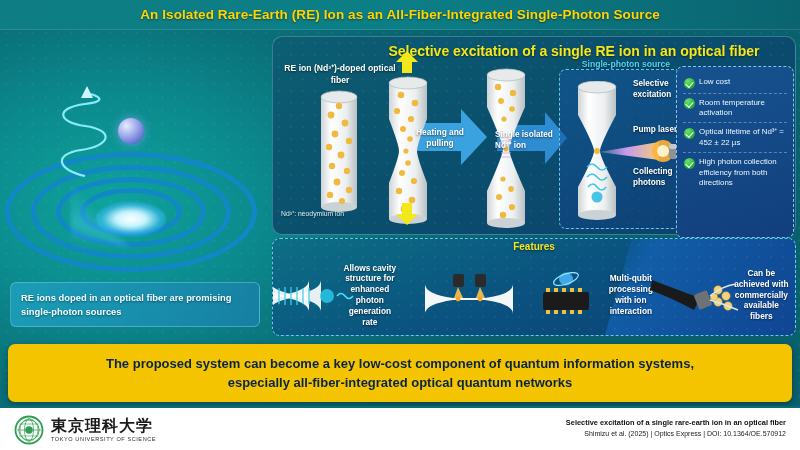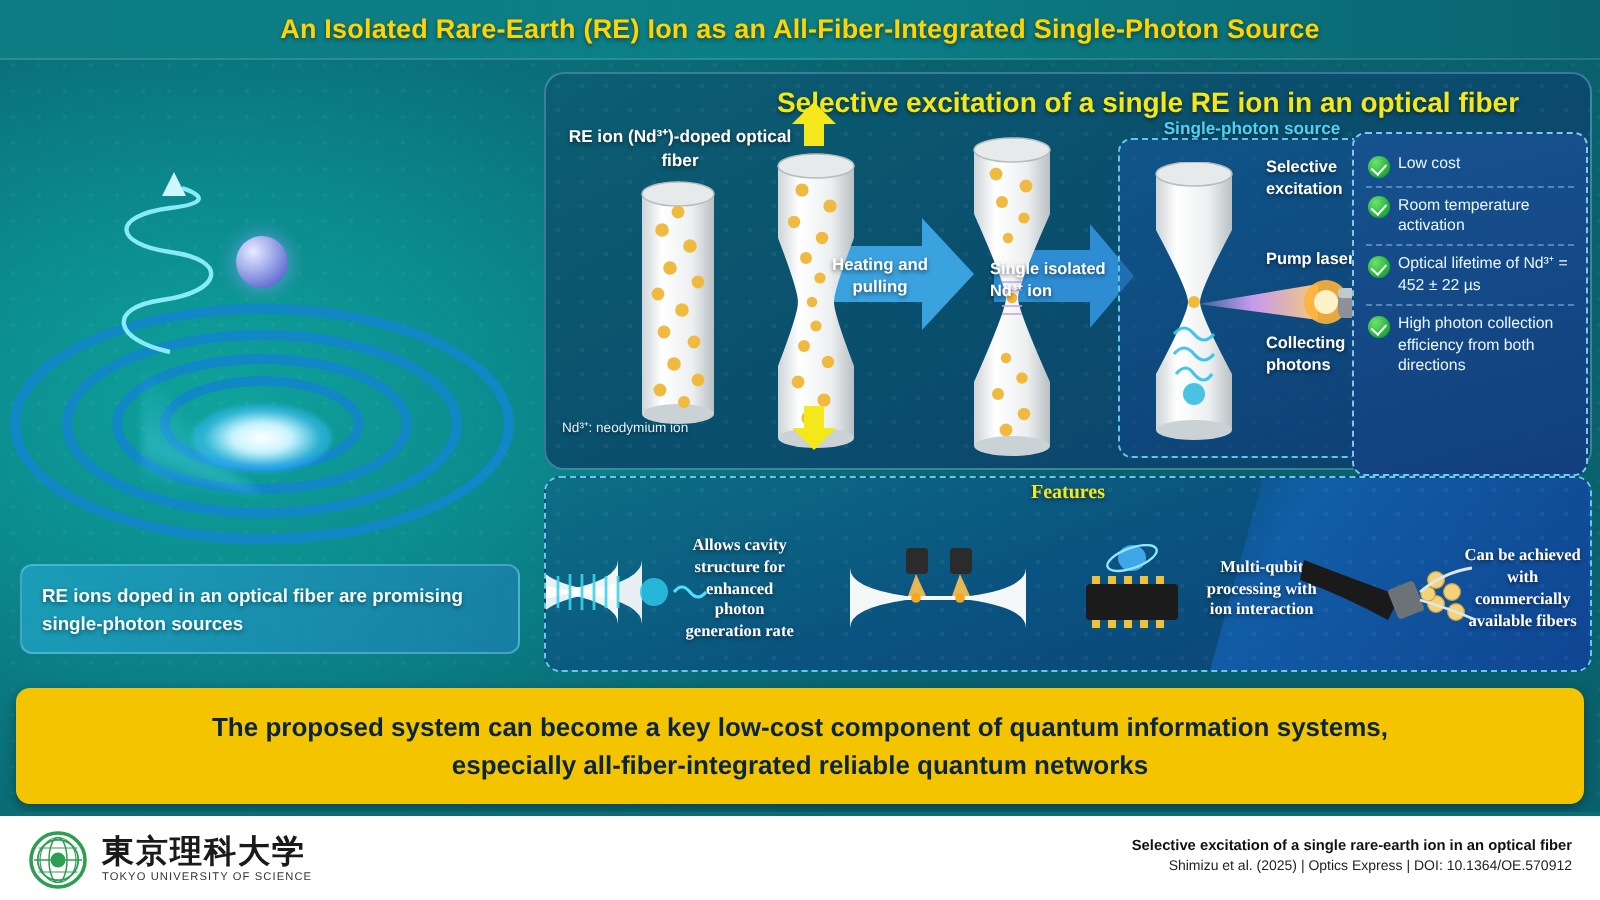--- a/index.html
+++ b/index.html
@@ -138,21 +138,20 @@
     border:solid #ffffff; border-width:0 1.6px 1.6px 0; transform:rotate(42deg);
   }
   .chk-txt{ font-size:7.9px; line-height:1.32; color:#eaf7ff; }
 
   
   .features{
     position:absolute; left:272px; top:238px; width:524px; height:98px;
     border:1.5px dashed #64c9ea; border-radius:8px;
     background:linear-gradient(160deg,#0d6f84 0%,#0a5380 48%,#0b3f72 100%);
     overflow:hidden;
-    font-family:Liberation Serif, serif;
   }
   .features::after{
     content:""; position:absolute; inset:0;
     background-image: radial-gradient(rgba(255,255,255,.05) 1px, transparent 1.2px);
     background-size: 12px 12px;
   }
   .feat-wedge{
     position:absolute; right:0; top:0; width:190px; height:100%;
     background:linear-gradient(120deg, rgba(18,90,170,0) 0%, rgba(20,98,180,.75) 22%, rgba(16,70,150,.9) 100%);
     clip-path: polygon(14% 0, 100% 0, 100% 100%, 0 100%);
@@ -457,21 +456,21 @@
           </svg>
         </div>
         <div class="feat-cap">Can be achieved with commercially available fibers</div>
       </div>
 
     </div>
   </div>
 
   <div class="yellow-banner">
     <div>The proposed system can become a key low-cost component of quantum information systems,</div>
-    <div>especially all-fiber-integrated reliable quantum networks</div>
+    <div>especially all-fiber-integrated optical quantum networks</div>
   </div>
 
   <div class="footer">
     <div class="logo-wrap">
       <svg class="logo-mark" viewBox="0 0 40 40">
         <circle cx="20" cy="20" r="18" fill="none" stroke="#2e9e52" stroke-width="2.4"></circle>
         <circle cx="20" cy="20" r="13.5" fill="none" stroke="#2e9e52" stroke-width="1.2"></circle>
         <ellipse cx="20" cy="20" rx="6" ry="15" fill="none" stroke="#2e9e52" stroke-width="1"></ellipse>
         <ellipse cx="20" cy="20" rx="12" ry="15" fill="none" stroke="#2e9e52" stroke-width=".8"></ellipse>
         <line x1="4" y1="20" x2="36" y2="20" stroke="#2e9e52" stroke-width="1"></line>

